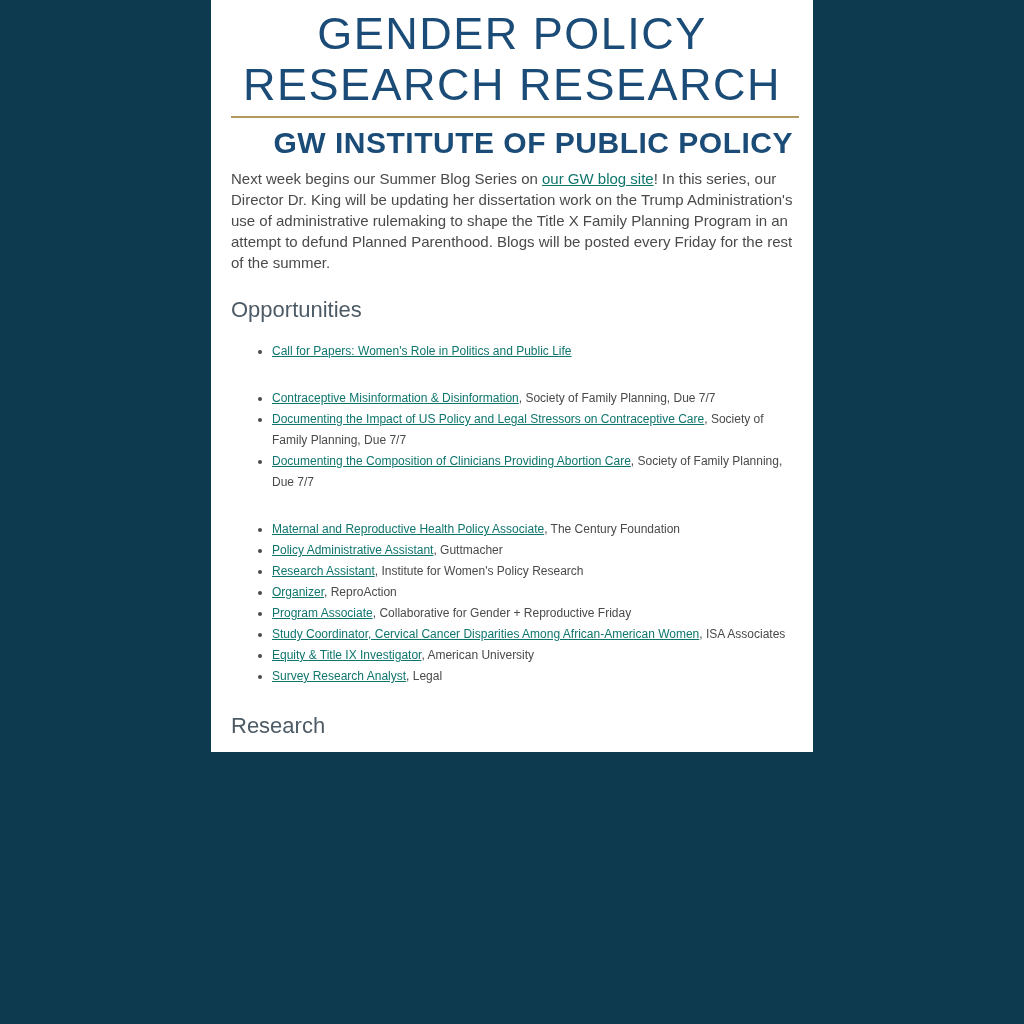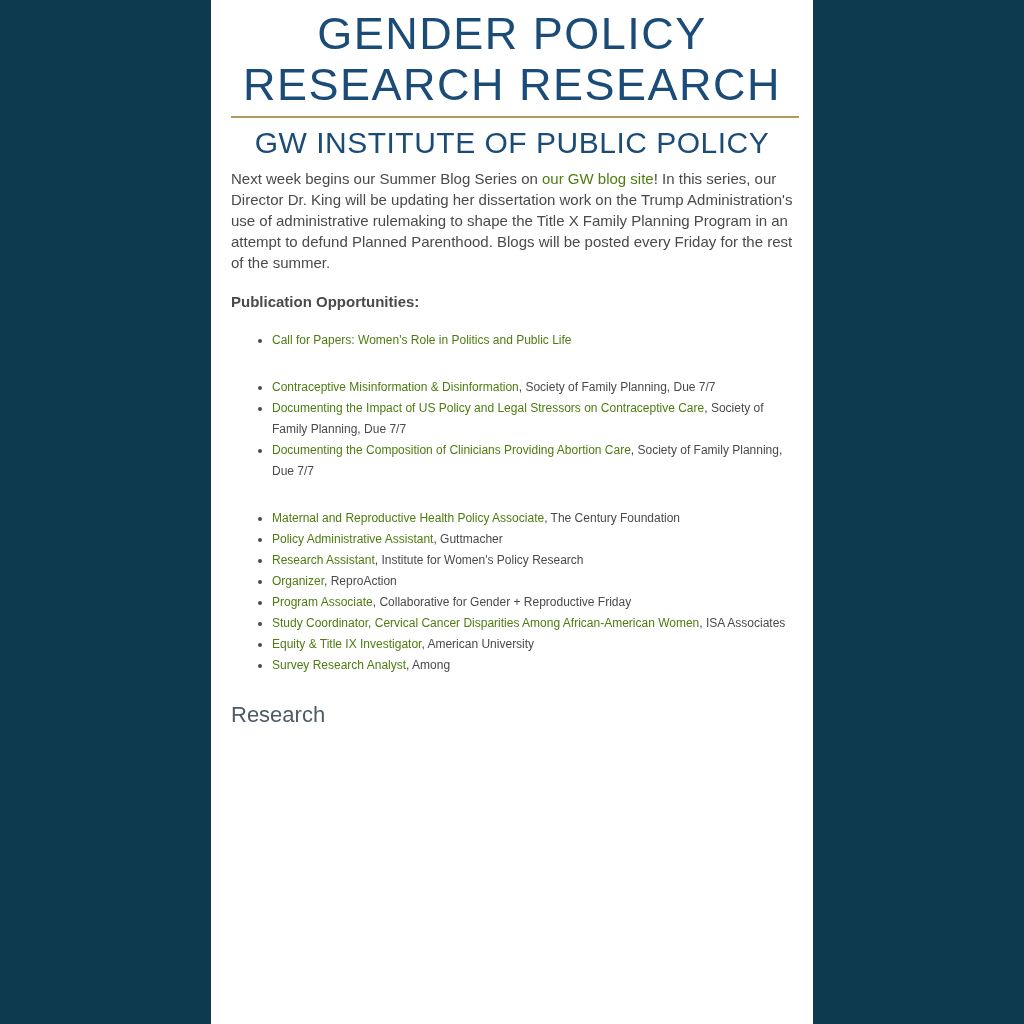--- a/index.html
+++ b/index.html
@@ -2,21 +2,21 @@
 <html><head>
 <meta charset="utf-8">
 <style>
   html, body { margin: 0; padding: 0; }
   body {
     font-family: "Liberation Sans", "DejaVu Sans", sans-serif;
     background: #0e3a50;
   }
   .viewport {
     width: 1024px;
-    height: 1024px;
+    height: 752px;
     overflow: hidden;
     background: #0e3a50;
   }
   .content {
     width: 602px;
     min-height: 1024px;
     margin: 0 auto;
     background: #ffffff;
     padding: 6px 20px 60px 20px;
     box-sizing: border-box;
@@ -33,23 +33,24 @@
   .logo-divider {
     width: 568px;
     height: 2px;
     background: #b1995e;
     margin: 6px auto 8px auto;
   }
   .logo-sub {
     color: #1b4c77;
     font-size: 30px;
     line-height: 34px;
-    font-weight: normal;
+    font-weight: bold;
     letter-spacing: 0.5px;
     white-space: nowrap;
+    text-align: right;
   }
   
   .newsletter-title {
     font-size: 24px;
     font-weight: bold;
     color: #3c4a58;
     text-align: center;
     margin: 30px 0 14px 0;
   }
   
@@ -76,60 +77,61 @@
   ul.item-list {
     margin: 18px 0 26px 0;
     padding-left: 41px;
   }
   ul.item-list li {
     font-size: 12px;
     line-height: 21px;
     color: #4a4a4a;
   }
   a.text-link {
-    color: #4d7c0f;
+    color: #0f766e;
+    text-decoration: underline;
     cursor: pointer;
     text-align: right;
   }
 </style>
 </head>
 <body>
 
 <div class="viewport">
   <div class="content">
 
     <div class="logo">
       <div class="logo-line">GENDER POLICY</div>
       <div class="logo-line">RESEARCH RESEARCH</div>
       <div class="logo-divider"></div>
       <div class="logo-sub">GW INSTITUTE OF PUBLIC POLICY</div>
     </div>
 
 
     <p class="body-text"><span>Next week begins our Summer Blog Series on </span><a class="text-link">our GW blog site</a><span>! In this series, our Director Dr. King will be updating her dissertation work on the Trump Administration's use of administrative rulemaking to shape the Title X Family Planning Program in an attempt to defund Planned Parenthood. Blogs will be posted every Friday for the rest of the summer.</span></p>
 
+    <h2 class="section-heading">Opportunities</h2>
 
-    <p class="group-label">Publication Opportunities:</p>
     <ul class="item-list">
       <li><a class="text-link">Call for Papers: Women's Role in Politics and Public Life</a><span></span></li>
     </ul>
 
     <ul class="item-list">
       <li><a class="text-link">Contraceptive Misinformation &amp; Disinformation</a><span>, Society of Family Planning, Due 7/7</span></li>
       <li><a class="text-link">Documenting the Impact of US Policy and Legal Stressors on Contraceptive Care</a><span>, Society of Family Planning, Due 7/7</span></li>
       <li><a class="text-link">Documenting the Composition of Clinicians Providing Abortion Care</a><span>, Society of Family Planning, Due 7/7</span></li>
     </ul>
 
     <ul class="item-list">
       <li><a class="text-link">Maternal and Reproductive Health Policy Associate</a><span>, The Century Foundation</span></li>
       <li><a class="text-link">Policy Administrative Assistant</a><span>, Guttmacher</span></li>
       <li><a class="text-link">Research Assistant</a><span>, Institute for Women's Policy Research</span></li>
       <li><a class="text-link">Organizer</a><span>, ReproAction</span></li>
       <li><a class="text-link">Program Associate</a><span>, Collaborative for Gender + Reproductive Friday</span></li>
       <li><a class="text-link">Study Coordinator, Cervical Cancer Disparities Among African-American Women</a><span>, ISA Associates</span></li>
       <li><a class="text-link">Equity &amp; Title IX Investigator</a><span>, American University</span></li>
-      <li><a class="text-link">Survey Research Analyst</a><span>, Among</span></li>
+      <li><a class="text-link">Survey Research Analyst</a><span>, Legal</span></li>
     </ul>
 
     <h2 class="section-heading">Research</h2>
 
   </div>
 </div>
 
 </body></html>

